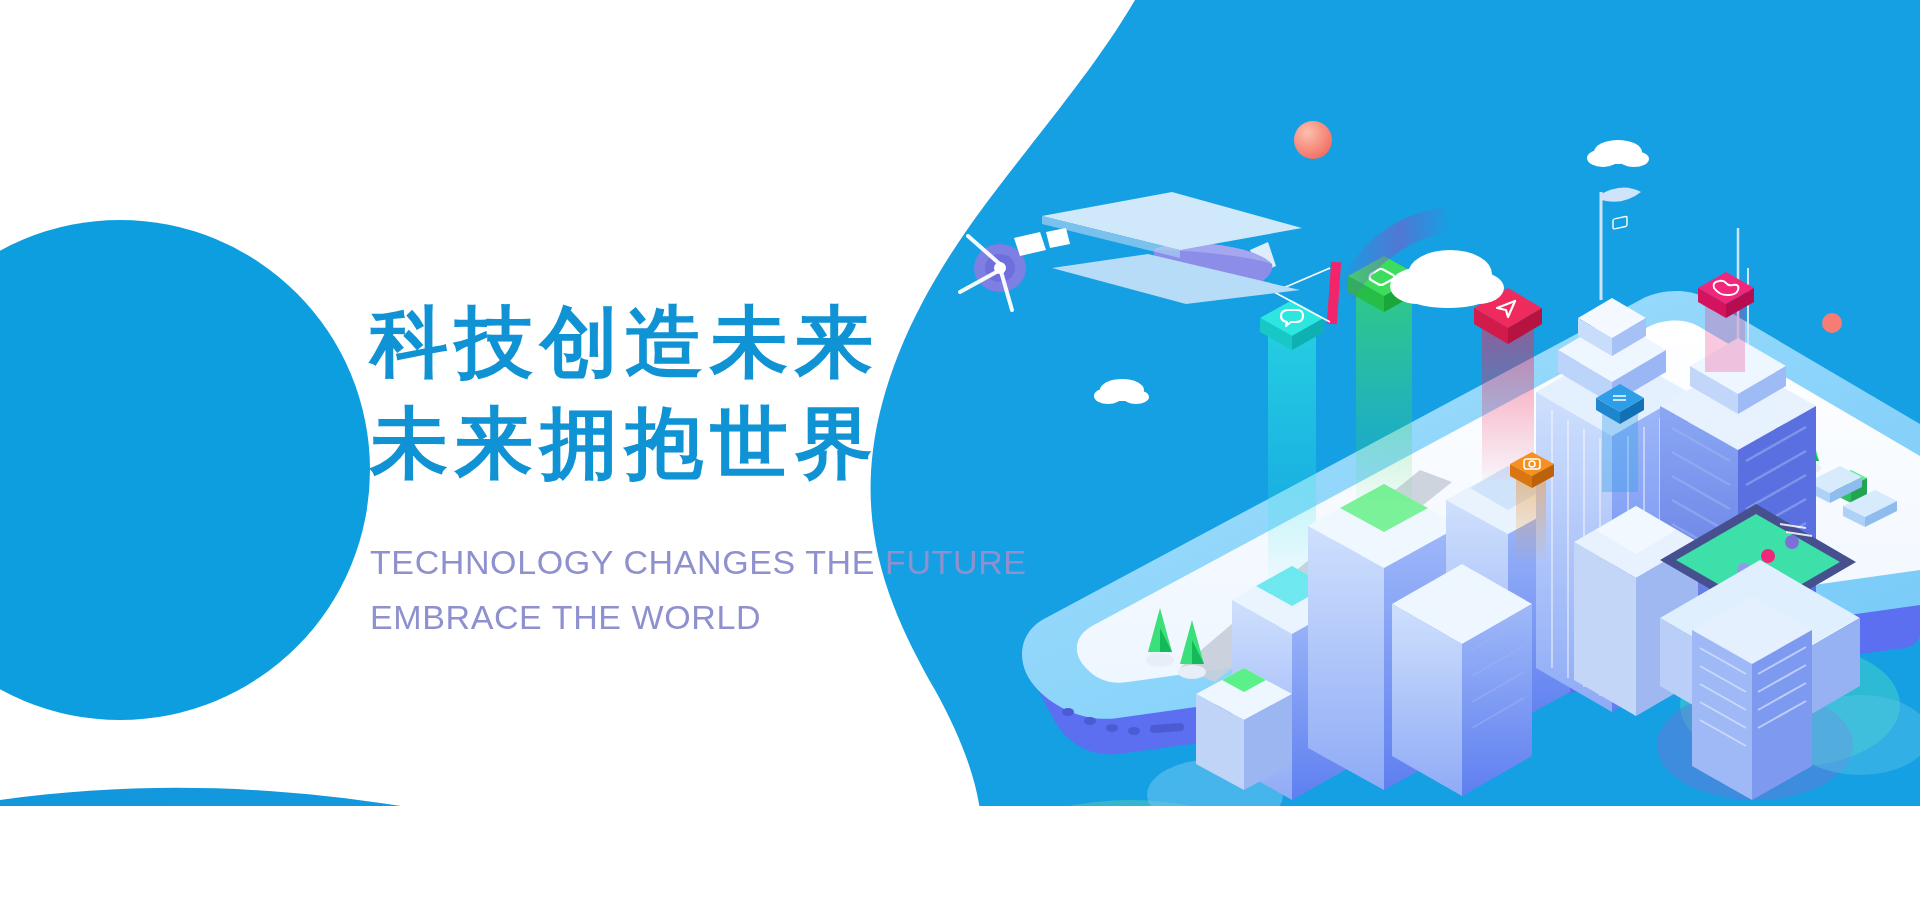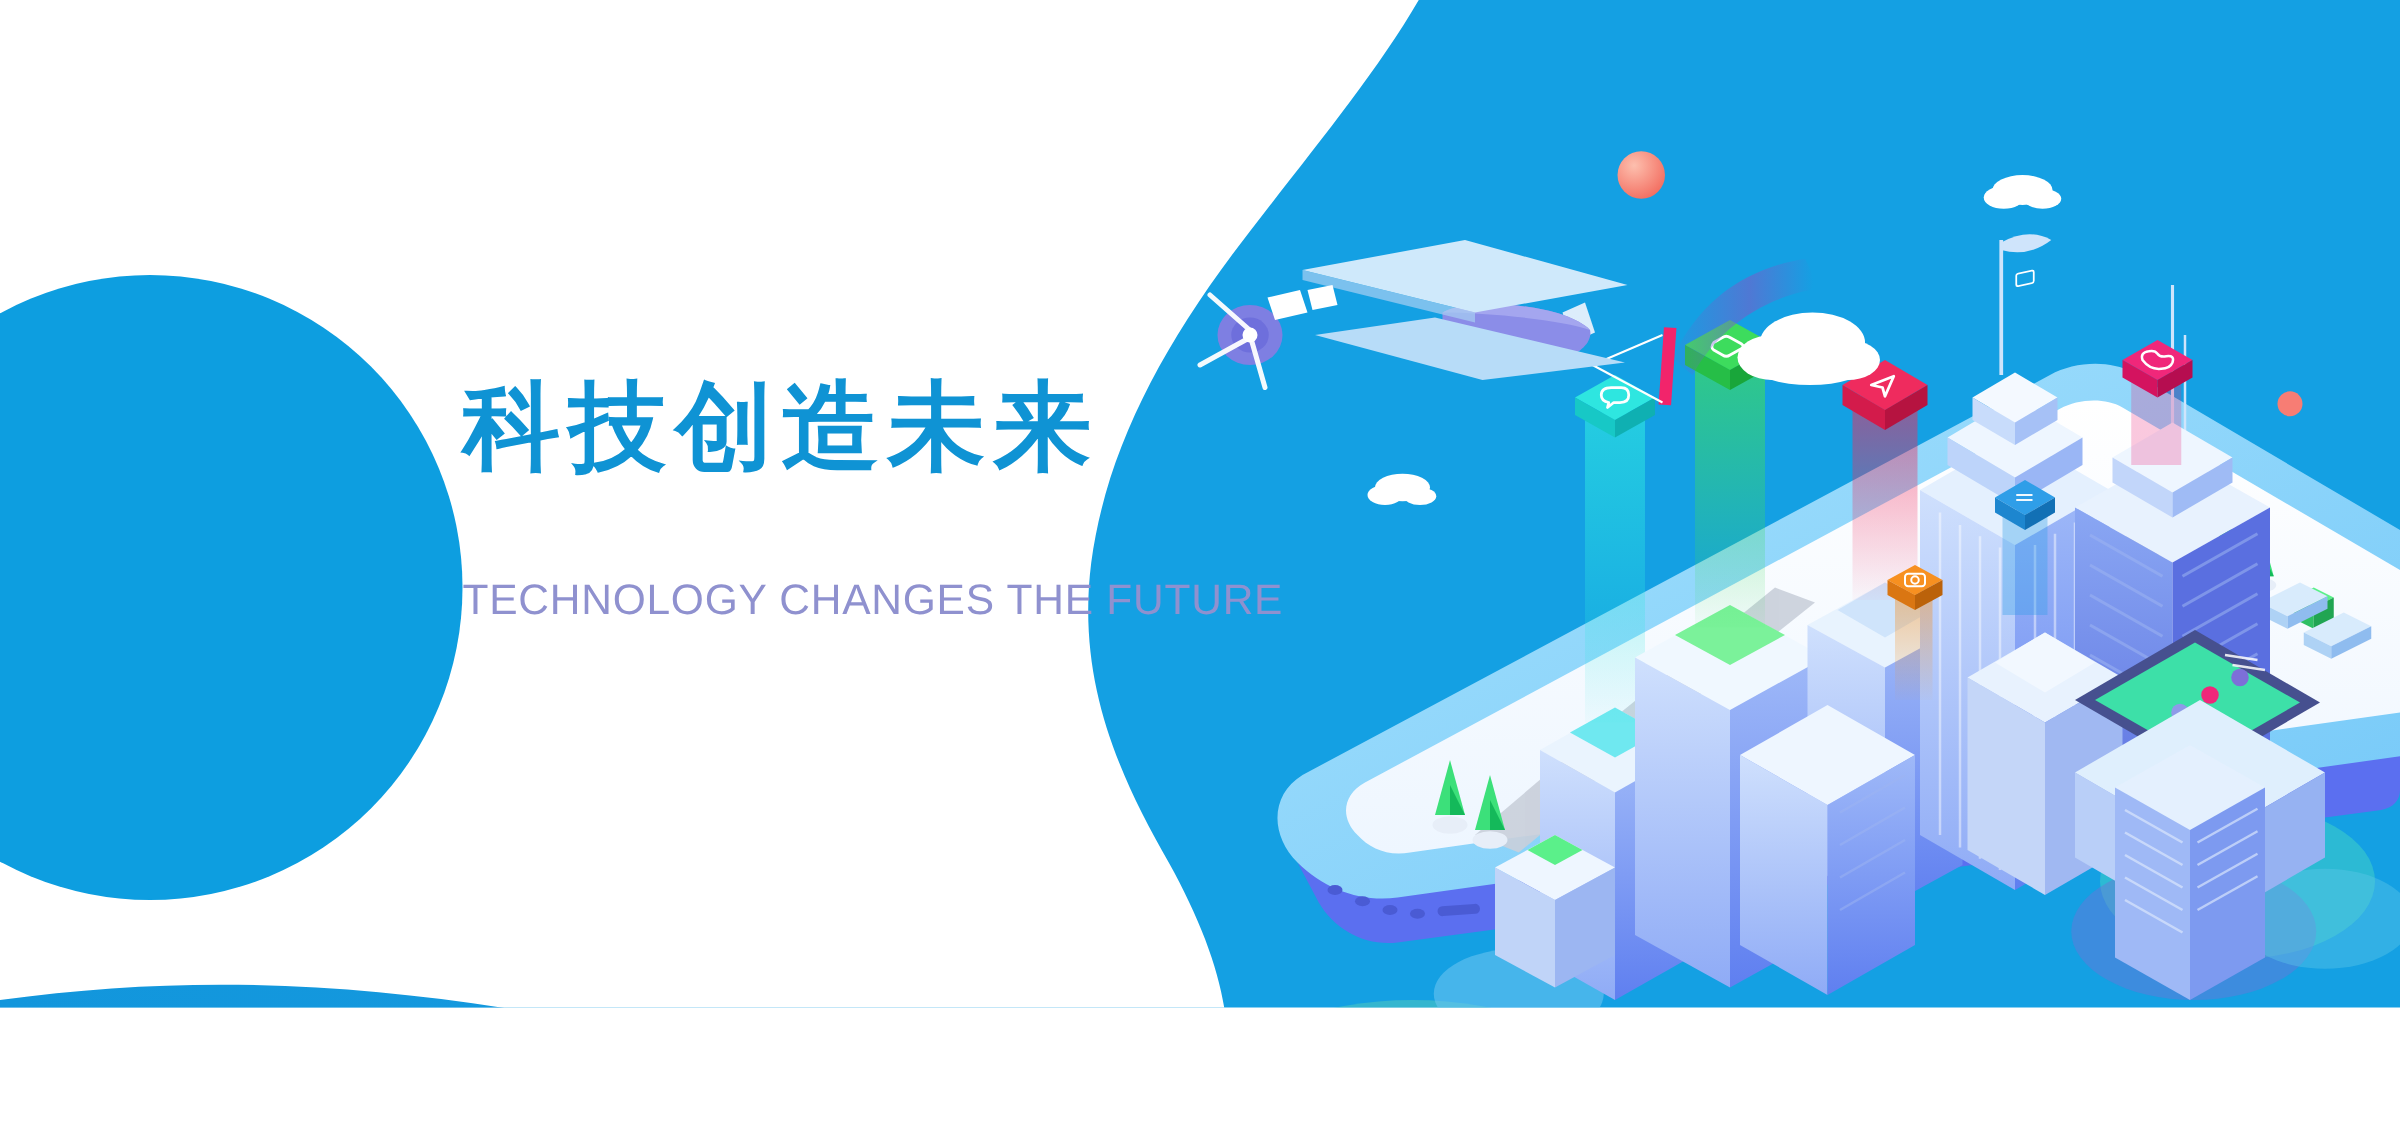--- a/index.html
+++ b/index.html
@@ -29,21 +29,21 @@
   .headline {
     font-family: "DejaVu Sans", "Liberation Sans", sans-serif;
     font-size: 78px;
     font-weight: 700;
     letter-spacing: 7px;
     line-height: 1.30;
     color: #0f93d4;
     white-space: nowrap;
   }
   .subline {
-    margin-top: 60px;
+    margin-top: 40px;
     font-family: "Liberation Sans", "DejaVu Sans", sans-serif;
     font-size: 34px;
     font-weight: 400;
     letter-spacing: 0.6px;
     line-height: 1.62;
     color: #8f91cf;
     white-space: nowrap;
   }
 </style>
 </head>
@@ -566,16 +566,18 @@
         <line x1="968" y1="236" x2="1002" y2="266"></line>
         <line x1="960" y1="292" x2="1000" y2="270"></line>
         <line x1="1000" y1="268" x2="1012" y2="310"></line>
       </g>
       <circle cx="1000" cy="268" r="6" fill="#ffffff"></circle>
     </g>
   </svg>
 
   <div id="text-block">
     <div class="headline">科技创造未来</div>
+    <div class="headline">未来拥抱世界</div>
     <div class="subline">TECHNOLOGY CHANGES THE FUTURE</div>
+    <div class="subline" style="margin-top:0;">EMBRACE THE WORLD</div>
   </div>
 
 </div>
 
 </body></html>

